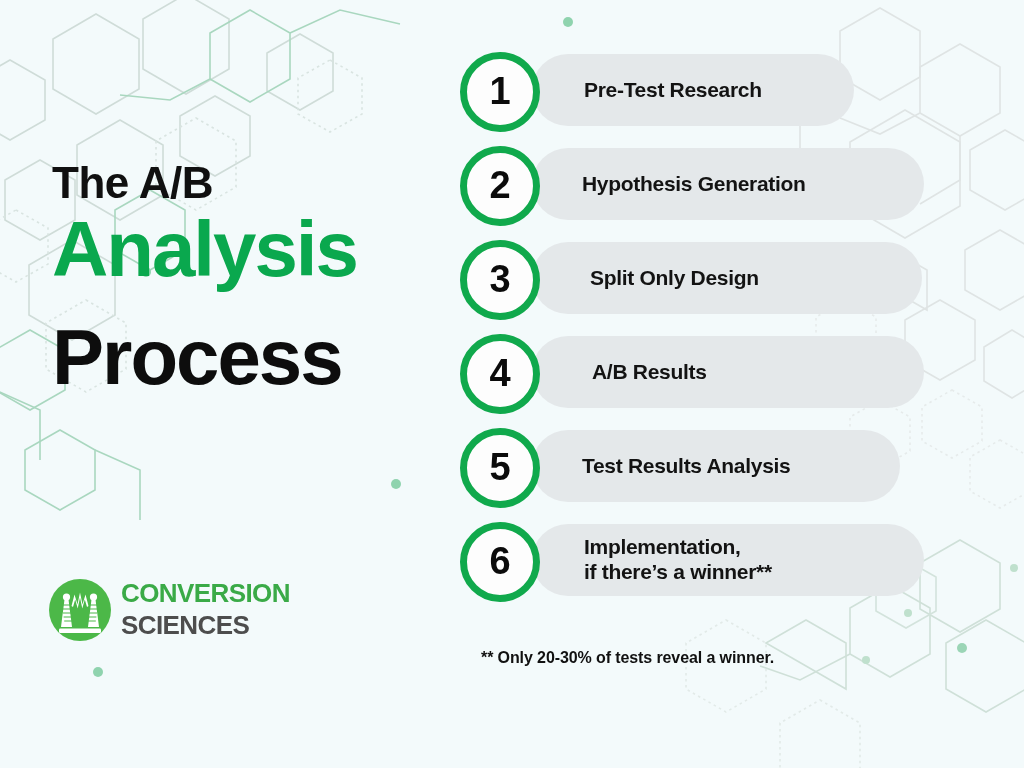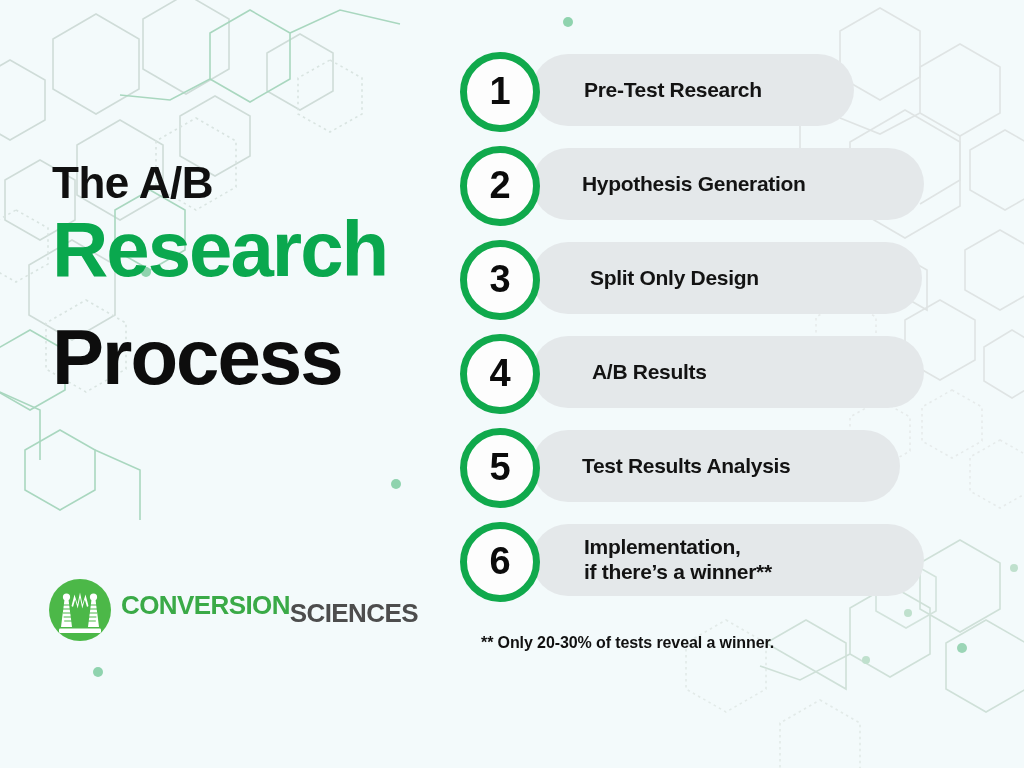--- a/index.html
+++ b/index.html
@@ -71,21 +71,21 @@
     align-items: center;
     gap: 9px;
   }
   .logo-mark {
     width: 64px;
     height: 64px;
     flex: 0 0 64px;
   }
   .logo-words {
     display: flex;
-    flex-direction: row;
+    flex-direction: column;
     line-height: 0.92;
   }
   .logo-word-top {
     font-size: 26px;
     font-weight: 700;
     letter-spacing: -0.6px;
     color: #3aaa47;
   }
   .logo-word-bottom {
     font-size: 26px;
@@ -145,21 +145,21 @@
     font-size: 38px;
     font-weight: 700;
     color: #0b0b0b;
     line-height: 1;
     margin-top: -2px;
   }
 
   .footnote {
     position: absolute;
     left: 481px;
-    top: 634px;
+    top: 649px;
     font-size: 16px;
     font-weight: 700;
     color: #111111;
     letter-spacing: -0.1px;
   }
 </style>
 </head>
 <body>
 
 <div id="canvas">
@@ -240,21 +240,21 @@
       </g>
       <circle cx="962" cy="648" r="5" fill="#9bd5b6" stroke="none"></circle>
       <circle cx="866" cy="660" r="4" fill="#bfe0cd" stroke="none"></circle>
       <circle cx="908" cy="613" r="4" fill="#bfe0cd" stroke="none"></circle>
       <circle cx="1014" cy="568" r="4" fill="#bfe0cd" stroke="none"></circle>
     </g>
   </svg>
 
   <div class="title-block">
     <div class="title-line1">The A/B</div>
-    <div class="title-line2">Research</div>
+    <div class="title-line2">Analysis</div>
     <div class="title-line3">Process</div>
   </div>
 
   <div class="logo">
     <svg class="logo-mark" viewBox="0 0 64 64" xmlns="http://www.w3.org/2000/svg">
       <circle cx="32" cy="32" r="31" fill="#4cb848"></circle>
       <g fill="#ffffff">
 
         <path d="M16.5 21.5 L20.5 21.5 L24 49 L13 49 Z"></path>
         <circle cx="18.5" cy="19" r="3.6"></circle>

